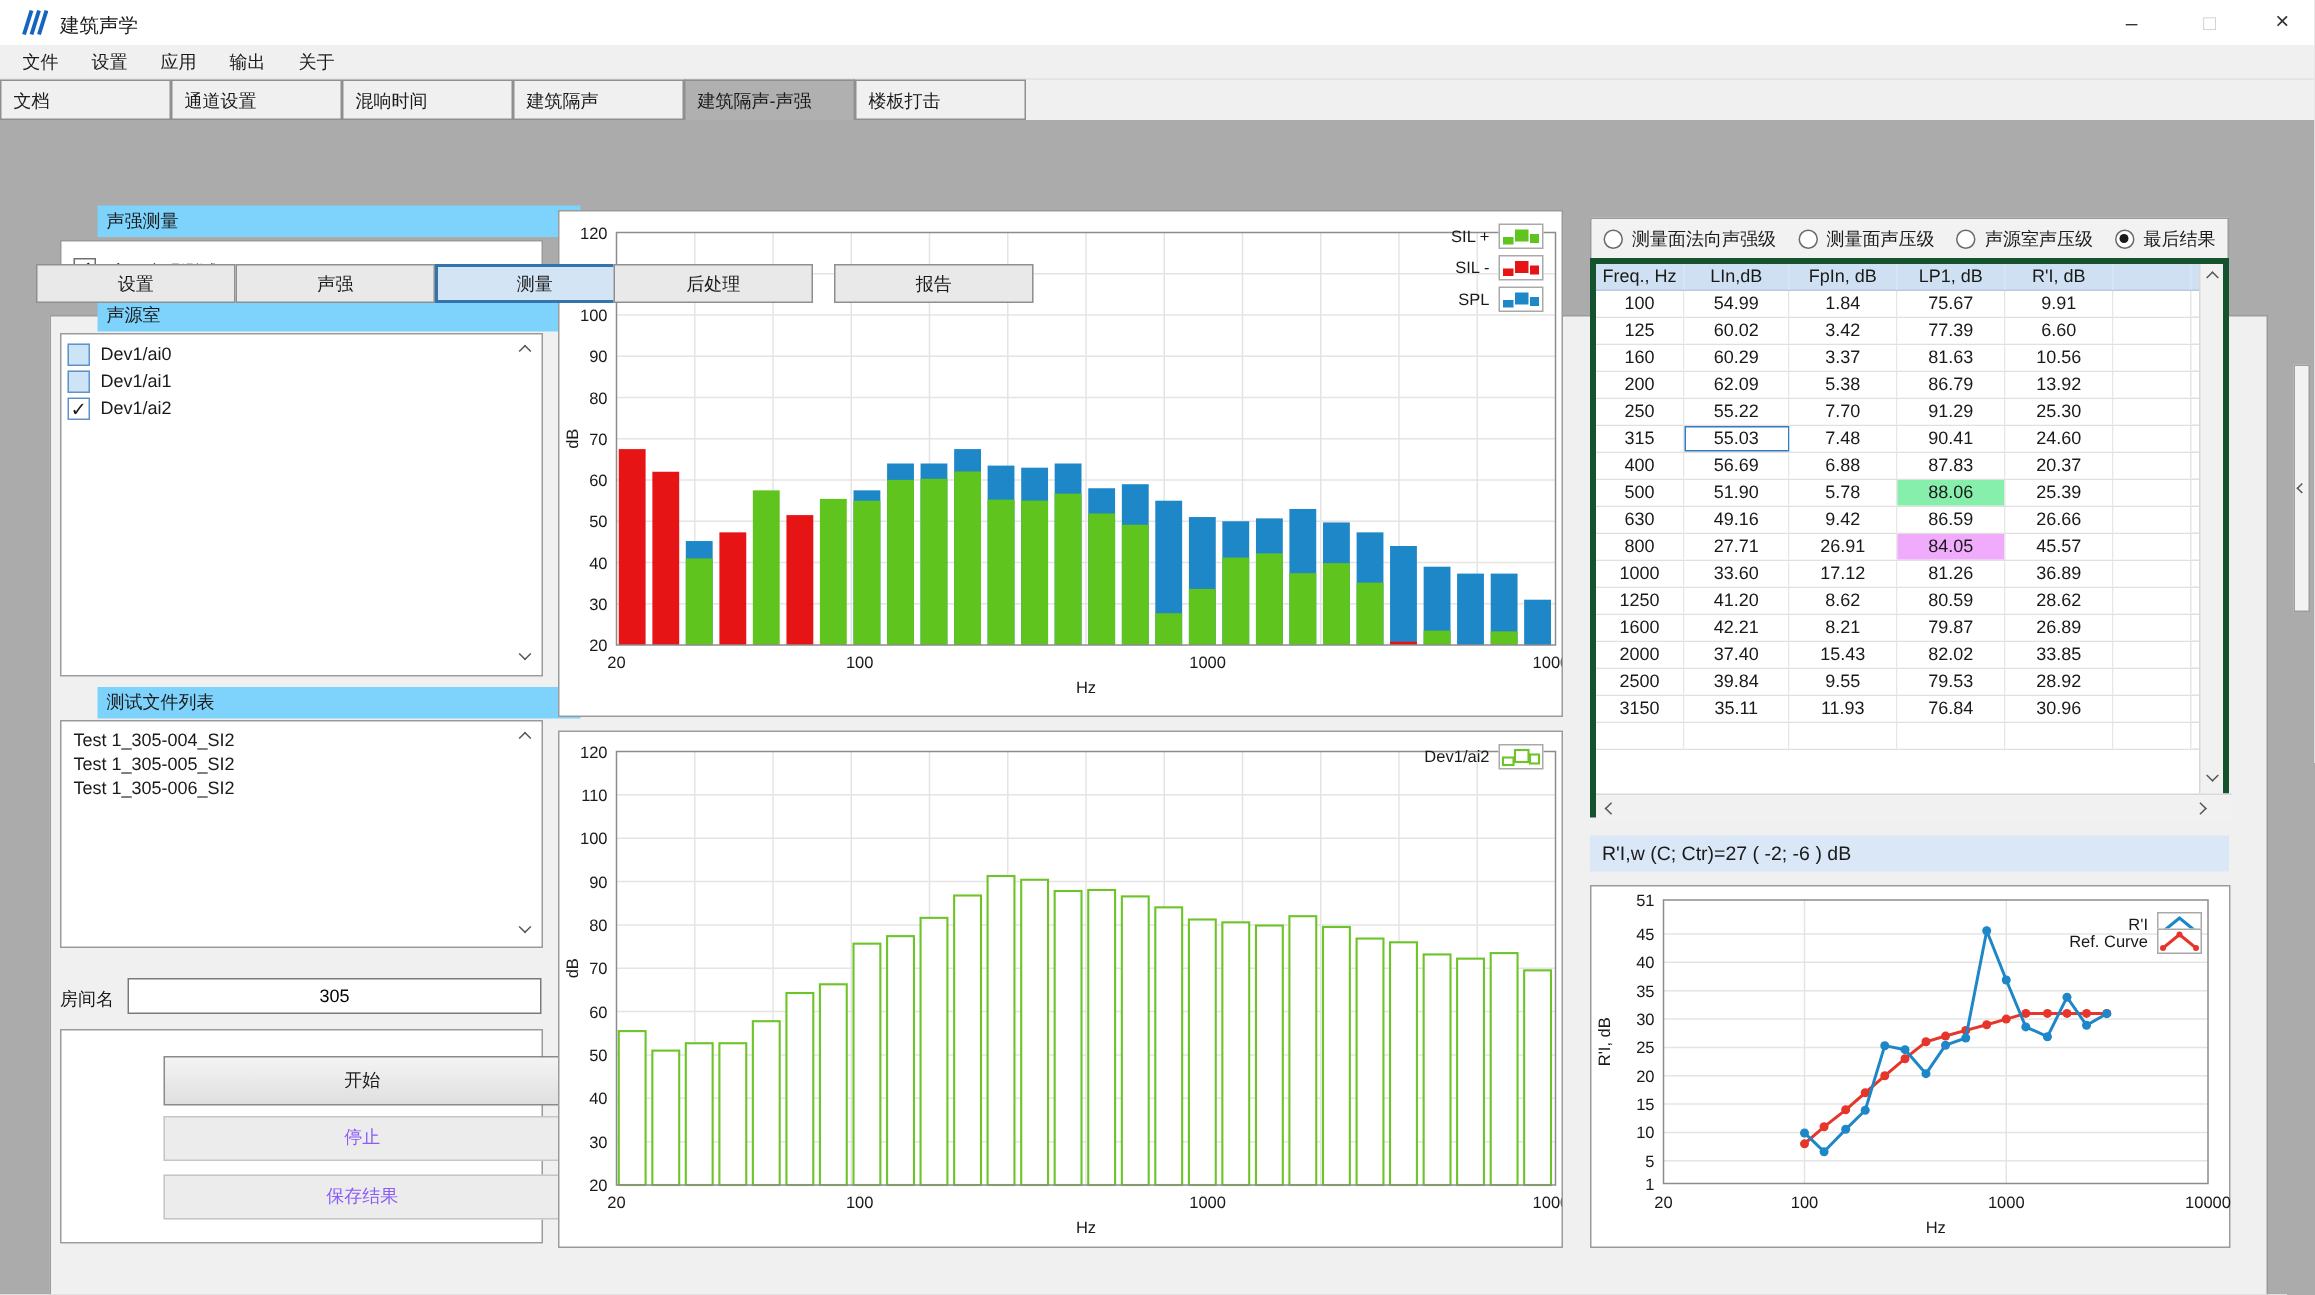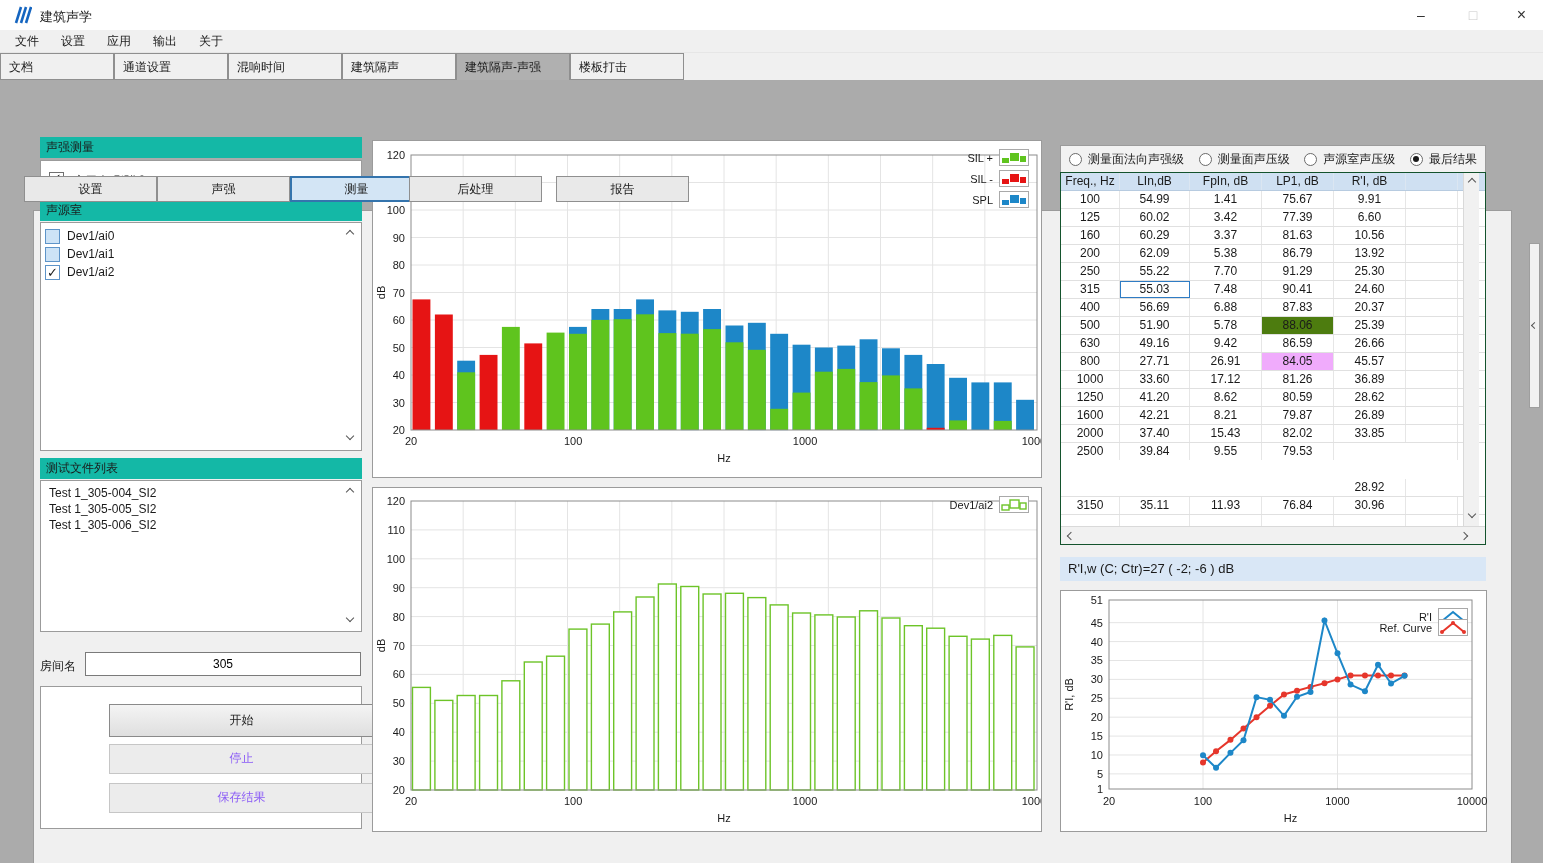--- a/index.html
+++ b/index.html
@@ -25,21 +25,21 @@
 
   
   #content { left:0; top:80px; width:1543px; height:783px; background:#ababab; }
 
   .subtab { position:absolute; top:96px; height:26px; width:133px; background:#e9e9e9; border:1px solid #8f8f8f; text-align:center; line-height:24px; }
   .subtab.active { background:#d3e5f5; border:2px solid #3474ad; line-height:22px; }
 
   #main-panel { left:33px; top:130px; width:1479px; height:715px; background:#f0f0f0; border:1px solid #9b9b9b; }
 
   
-  .sec-title { background:#14b8a6; height:21px; line-height:21px; padding-left:6px; }
+  .sec-title { background:#7dd3fc; height:21px; line-height:21px; padding-left:6px;margin-left:25px; }
   .whitebox { background:#fff; border:1px solid #9b9b9b; }
   .cb { display:inline-block; width:15px; height:15px; border:1px solid #707070; background:#fff; vertical-align:middle; position:relative; }
   .cb.blue { border-color:#5e94c8; background:#cde3f6; }
   .cb.checked { background:#fff; border-color:#5e94c8; }
   .cb.checked::after { content:"✓"; position:absolute; left:1px; top:-2px; font-size:13px; color:#1a1a1a; }
   .cb.dark.checked { border-color:#707070; }
   .list-item { height:18px; line-height:18px; white-space:nowrap; }
   .file-item { height:16px; line-height:16px; padding-left:8px; white-space:nowrap; }
   .chev { display:inline-block; width:6px; height:6px; border-left:1.5px solid #555; border-top:1.5px solid #555; }
   .chev.up { transform:rotate(45deg); }
@@ -56,21 +56,21 @@
   .legend-row { position:absolute; display:flex; align-items:center; }
   .legend-label { font-size:11px; margin-right:6px; }
   .legend-icon { width:30px; height:17px; background:#fff; border:1px solid #a9a9a9; position:relative; }
 
   
   #radio-box { background:#f2f2f2; border:1px solid #9b9b9b; display:flex; align-items:center; justify-content:space-between; padding:0 8px; }
   .radio-wrap { display:flex; align-items:center; }
   .radio { width:13px; height:13px; border:1px solid #6a6a6a; border-radius:50%; background:#fff; margin-right:6px; position:relative; }
   .radio.sel::after { content:""; position:absolute; left:2.5px; top:2.5px; width:6px; height:6px; border-radius:50%; background:#1a1a1a; }
 
-  #table-box { background:#fff; border:1px solid #14532d; }
+  #table-box { background:#fff; border:4px solid #14532d; }
   .thead { display:flex; background:#cfe0f2; border-bottom:1px solid #b7cbe0; }
   .trow { display:flex; border-bottom:1px solid #e0e0e0; }
   .tcell { height:17px; line-height:16px; text-align:center; border-right:1px solid #e6e6e6; overflow:hidden; }
   .thead .tcell { border-right:1px solid #dbe6f2; }
   .tcell.selcell { outline:1px solid #2f7cc4; outline-offset:-1px; }
   .vscroll { position:absolute; background:#f1f1f1; border-left:1px solid #d9d9d9; }
   .hscroll { position:absolute; background:#f1f1f1; border-top:1px solid #d9d9d9; }
 
   #result-bar { background:#d9e7f6; height:24px; line-height:24px; padding-left:8px; font-size:13px; }
 
@@ -385,21 +385,21 @@
           <div class="tcell" style="width: 59px;">Freq., Hz</div>
           <div class="tcell" style="width: 70px;">LIn,dB</div>
           <div class="tcell" style="width: 72px;">FpIn, dB</div>
           <div class="tcell" style="width: 72px;">LP1, dB</div>
           <div class="tcell" style="width: 72px;">R'I, dB</div>
           <div class="tcell" style="width: 52px;"></div>
         </div>
         <div class="trow">
           <div class="tcell" style="width: 59px; background: rgb(255, 255, 255);">100</div>
           <div class="tcell" style="width: 70px; background: rgb(255, 255, 255);">54.99</div>
-          <div class="tcell" style="width: 72px; background: rgb(255, 255, 255);">1.41</div>
+          <div class="tcell" style="width: 72px; background: rgb(255, 255, 255);">1.84</div>
           <div class="tcell" style="width: 72px; background: rgb(255, 255, 255);">75.67</div>
           <div class="tcell" style="width: 72px; background: rgb(255, 255, 255);">9.91</div>
           <div class="tcell" style="width: 52px; background: rgb(255, 255, 255);"></div>
         </div>
         <div class="trow">
           <div class="tcell" style="width: 59px; background: rgb(255, 255, 255);">125</div>
           <div class="tcell" style="width: 70px; background: rgb(255, 255, 255);">60.02</div>
           <div class="tcell" style="width: 72px; background: rgb(255, 255, 255);">3.42</div>
           <div class="tcell" style="width: 72px; background: rgb(255, 255, 255);">77.39</div>
           <div class="tcell" style="width: 72px; background: rgb(255, 255, 255);">6.60</div>
@@ -442,21 +442,21 @@
           <div class="tcell" style="width: 70px; background: rgb(255, 255, 255);">56.69</div>
           <div class="tcell" style="width: 72px; background: rgb(255, 255, 255);">6.88</div>
           <div class="tcell" style="width: 72px; background: rgb(255, 255, 255);">87.83</div>
           <div class="tcell" style="width: 72px; background: rgb(255, 255, 255);">20.37</div>
           <div class="tcell" style="width: 52px; background: rgb(255, 255, 255);"></div>
         </div>
         <div class="trow">
           <div class="tcell" style="width: 59px; background: rgb(255, 255, 255);">500</div>
           <div class="tcell" style="width: 70px; background: rgb(255, 255, 255);">51.90</div>
           <div class="tcell" style="width: 72px; background: rgb(255, 255, 255);">5.78</div>
-          <div class="tcell" style="width: 72px; background: #4d7c0f;">88.06</div>
+          <div class="tcell" style="width: 72px; background: #86efac;">88.06</div>
           <div class="tcell" style="width: 72px; background: rgb(255, 255, 255);">25.39</div>
           <div class="tcell" style="width: 52px; background: rgb(255, 255, 255);"></div>
         </div>
         <div class="trow">
           <div class="tcell" style="width: 59px; background: rgb(255, 255, 255);">630</div>
           <div class="tcell" style="width: 70px; background: rgb(255, 255, 255);">49.16</div>
           <div class="tcell" style="width: 72px; background: rgb(255, 255, 255);">9.42</div>
           <div class="tcell" style="width: 72px; background: rgb(255, 255, 255);">86.59</div>
           <div class="tcell" style="width: 72px; background: rgb(255, 255, 255);">26.66</div>
           <div class="tcell" style="width: 52px; background: rgb(255, 255, 255);"></div>
@@ -499,21 +499,21 @@
           <div class="tcell" style="width: 72px; background: rgb(255, 255, 255);">15.43</div>
           <div class="tcell" style="width: 72px; background: rgb(255, 255, 255);">82.02</div>
           <div class="tcell" style="width: 72px; background: rgb(255, 255, 255);">33.85</div>
           <div class="tcell" style="width: 52px; background: rgb(255, 255, 255);"></div>
         </div>
         <div class="trow">
           <div class="tcell" style="width: 59px; background: rgb(255, 255, 255);">2500</div>
           <div class="tcell" style="width: 70px; background: rgb(255, 255, 255);">39.84</div>
           <div class="tcell" style="width: 72px; background: rgb(255, 255, 255);">9.55</div>
           <div class="tcell" style="width: 72px; background: rgb(255, 255, 255);">79.53</div>
-          <div class="tcell" style="width: 72px; background: rgb(255, 255, 255); margin-top: 36px;">28.92</div>
+          <div class="tcell" style="width: 72px; background: rgb(255, 255, 255);">28.92</div>
           <div class="tcell" style="width: 52px; background: rgb(255, 255, 255);"></div>
         </div>
         <div class="trow">
           <div class="tcell" style="width: 59px; background: rgb(255, 255, 255);">3150</div>
           <div class="tcell" style="width: 70px; background: rgb(255, 255, 255);">35.11</div>
           <div class="tcell" style="width: 72px; background: rgb(255, 255, 255);">11.93</div>
           <div class="tcell" style="width: 72px; background: rgb(255, 255, 255);">76.84</div>
           <div class="tcell" style="width: 72px; background: rgb(255, 255, 255);">30.96</div>
           <div class="tcell" style="width: 52px; background: rgb(255, 255, 255);"></div>
         </div>

